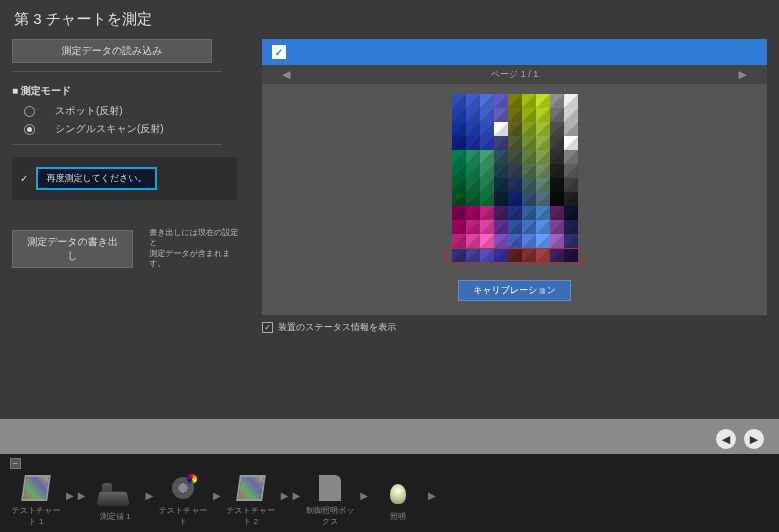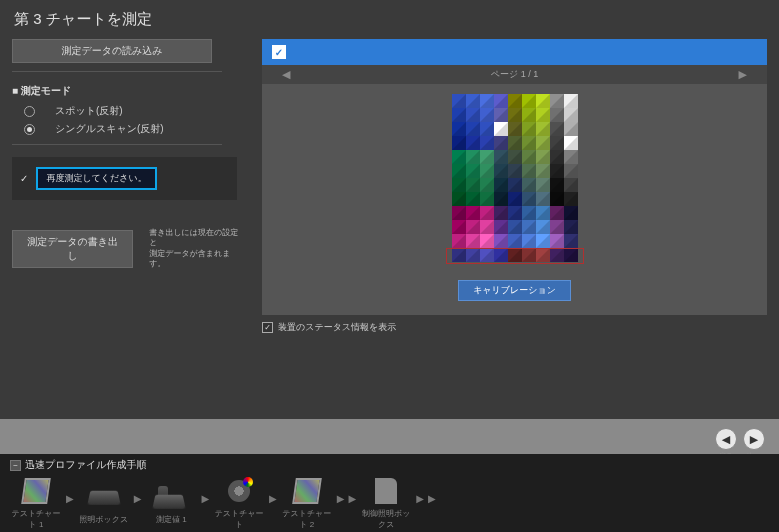--- a/index.html
+++ b/index.html
@@ -407,36 +407,29 @@
   </div>
   <div>
     <div class="nav-btn">▶</div>
     <div class="nav-label">次へ</div>
   </div>
 </div>
 
 <div class="bottom-strip">
   <div class="strip-title">
     <span class="strip-toggle">−</span>
-    <span>迅速プロファイル作成手順</span>
   </div>
   <div class="steps" id="steps">
       <div class="step">
         <div class="step-icon">
           <div class="ic-chart"></div>
         </div>
         <div class="step-label">テストチャート 1</div>
       </div>
       <div class="step-sep">▶</div>
-      <div class="step">
-        <div class="step-icon">
-          <div class="ic-box"></div>
-        </div>
-        <div class="step-label">照明ボックス</div>
-      </div>
       <div class="step-sep">▶</div>
       <div class="step">
         <div class="step-icon">
           <div class="ic-device"></div>
           <div class="ic-box" style="position: relative; margin-left: -14px; margin-top: 8px;"></div>
         </div>
         <div class="step-label">測定値 1</div>
       </div>
       <div class="step-sep">▶</div>
       <div class="step">
@@ -454,15 +447,21 @@
       </div>
       <div class="step-sep">▶</div>
       <div class="step-sep">▶</div>
       <div class="step">
         <div class="step-icon">
           <div class="ic-sheet"></div>
         </div>
         <div class="step-label">制御照明ボックス</div>
       </div>
       <div class="step-sep">▶</div>
+      <div class="step">
+        <div class="step-icon">
+          <div class="ic-bulb"></div>
+        </div>
+        <div class="step-label">照明</div>
+      </div>
       <div class="step-sep">▶</div>
     </div>
 </div>
 
 </body></html>

